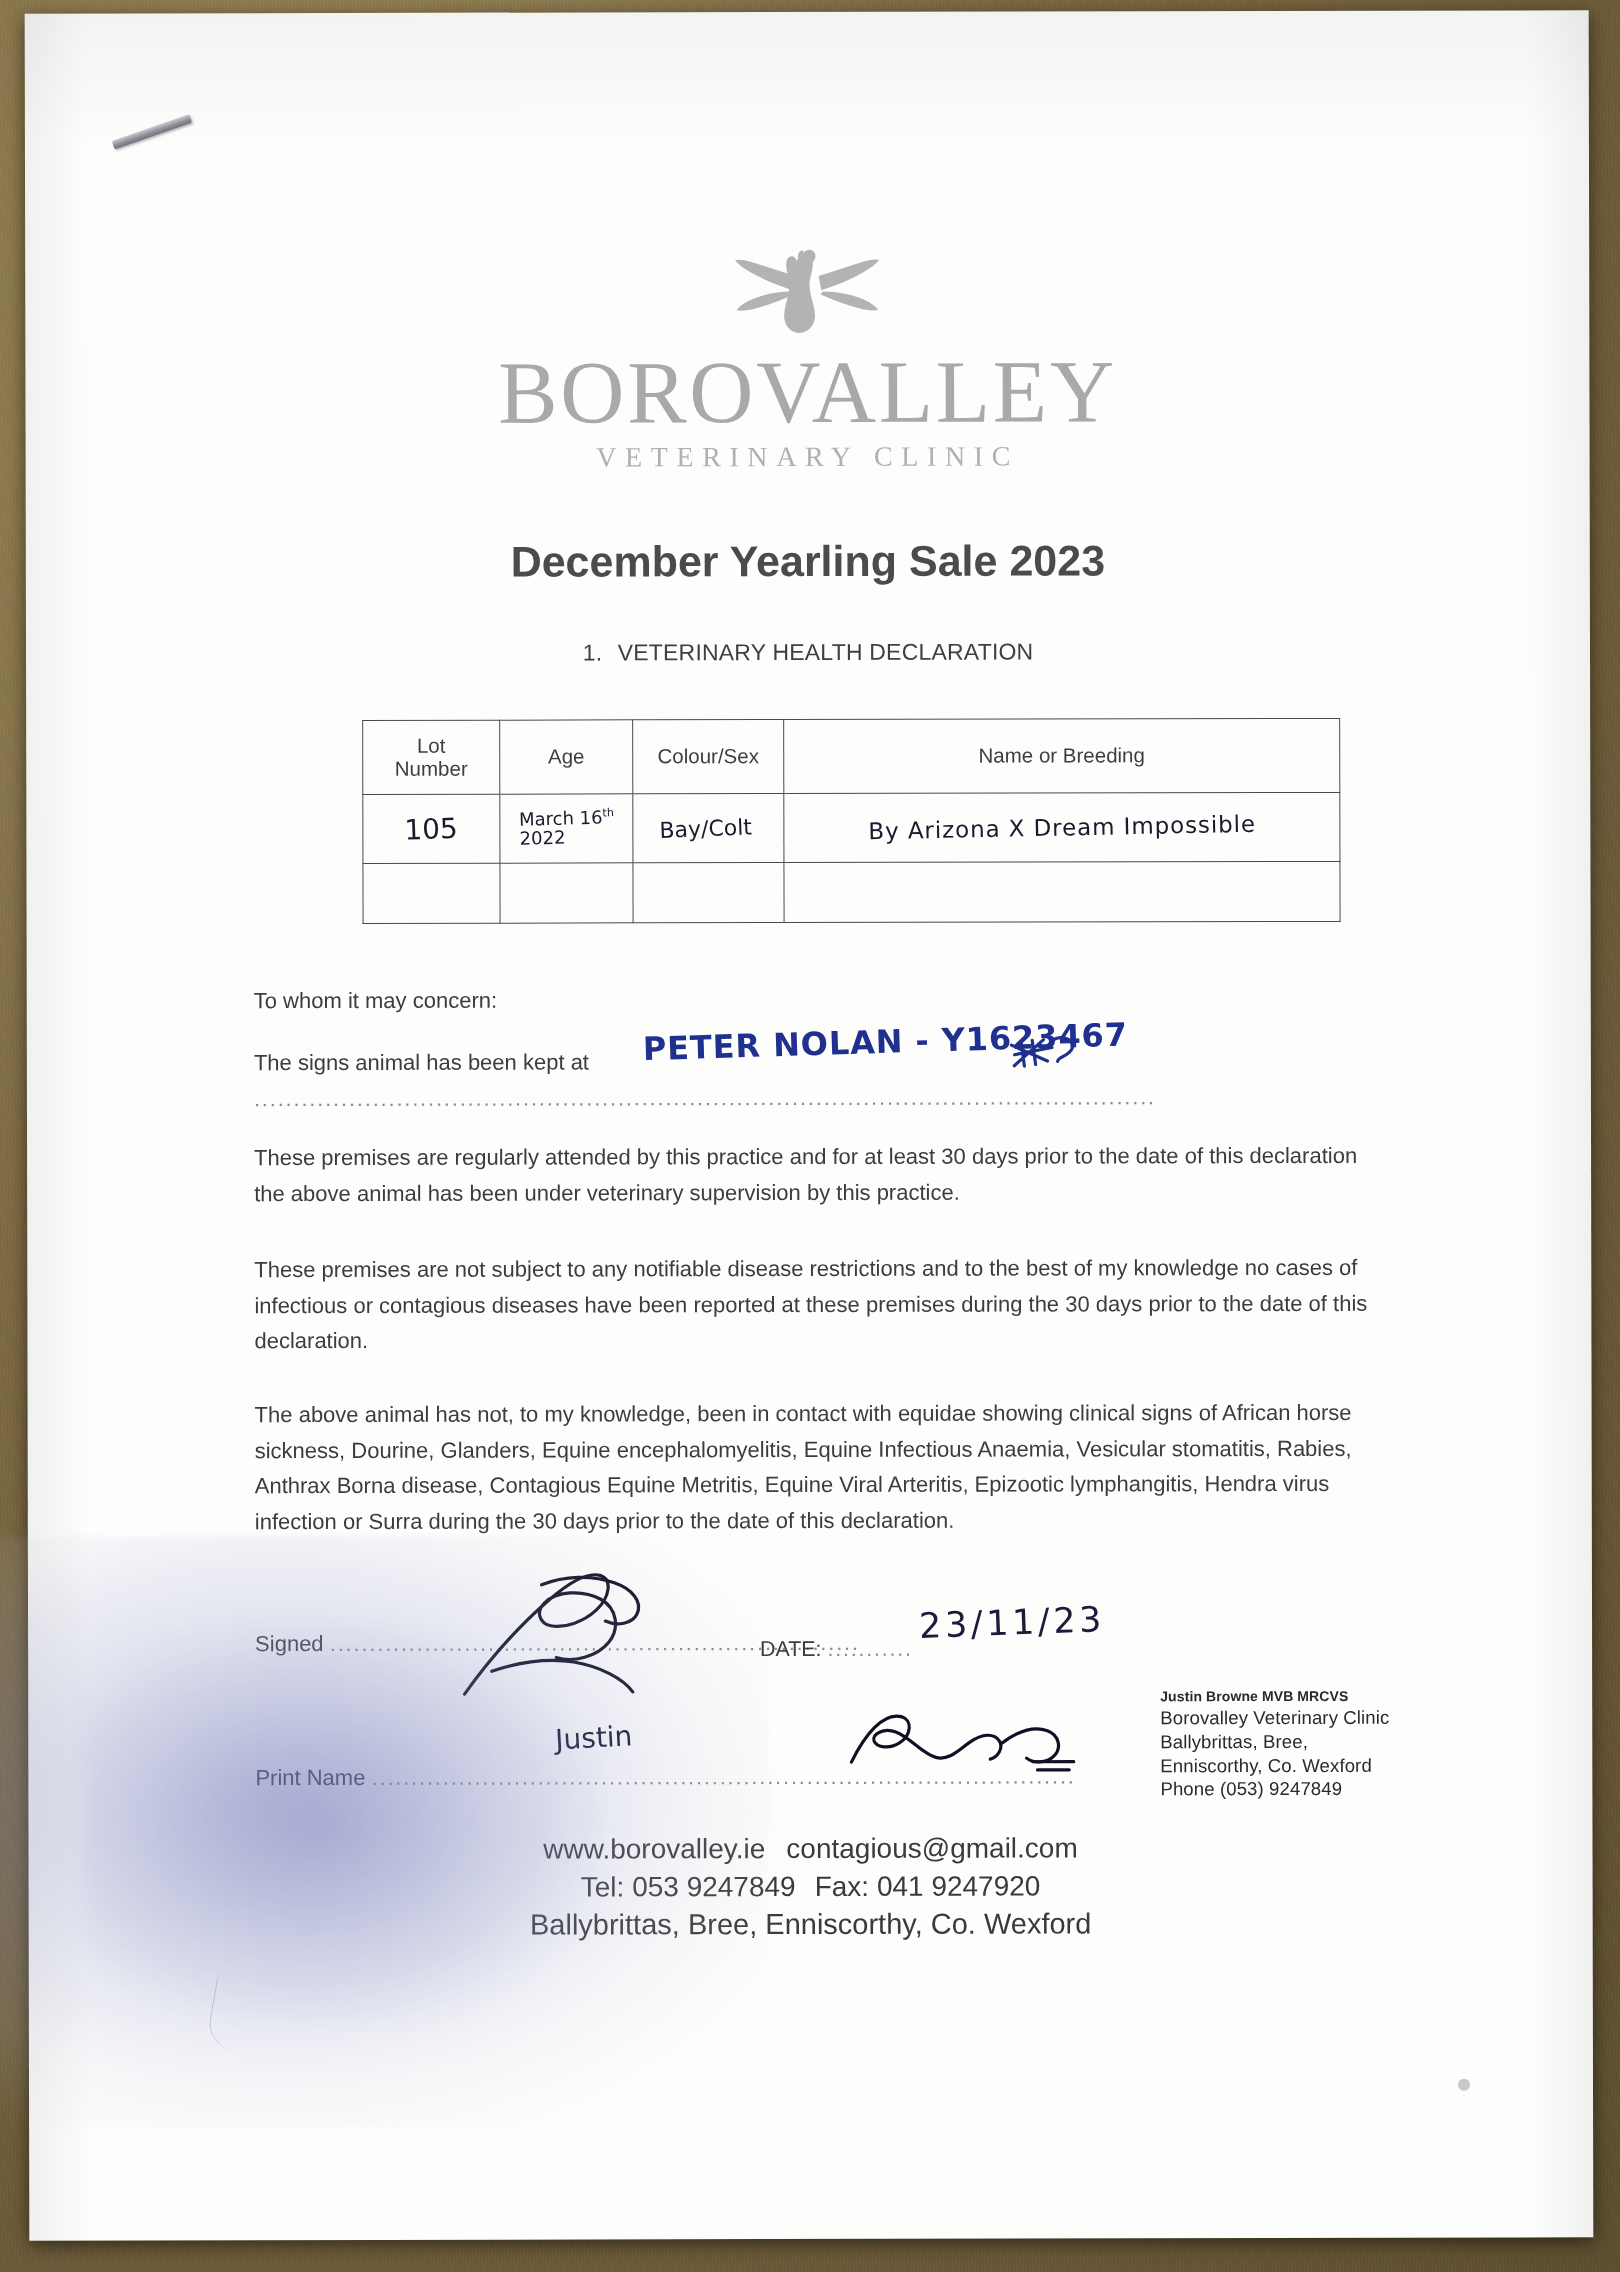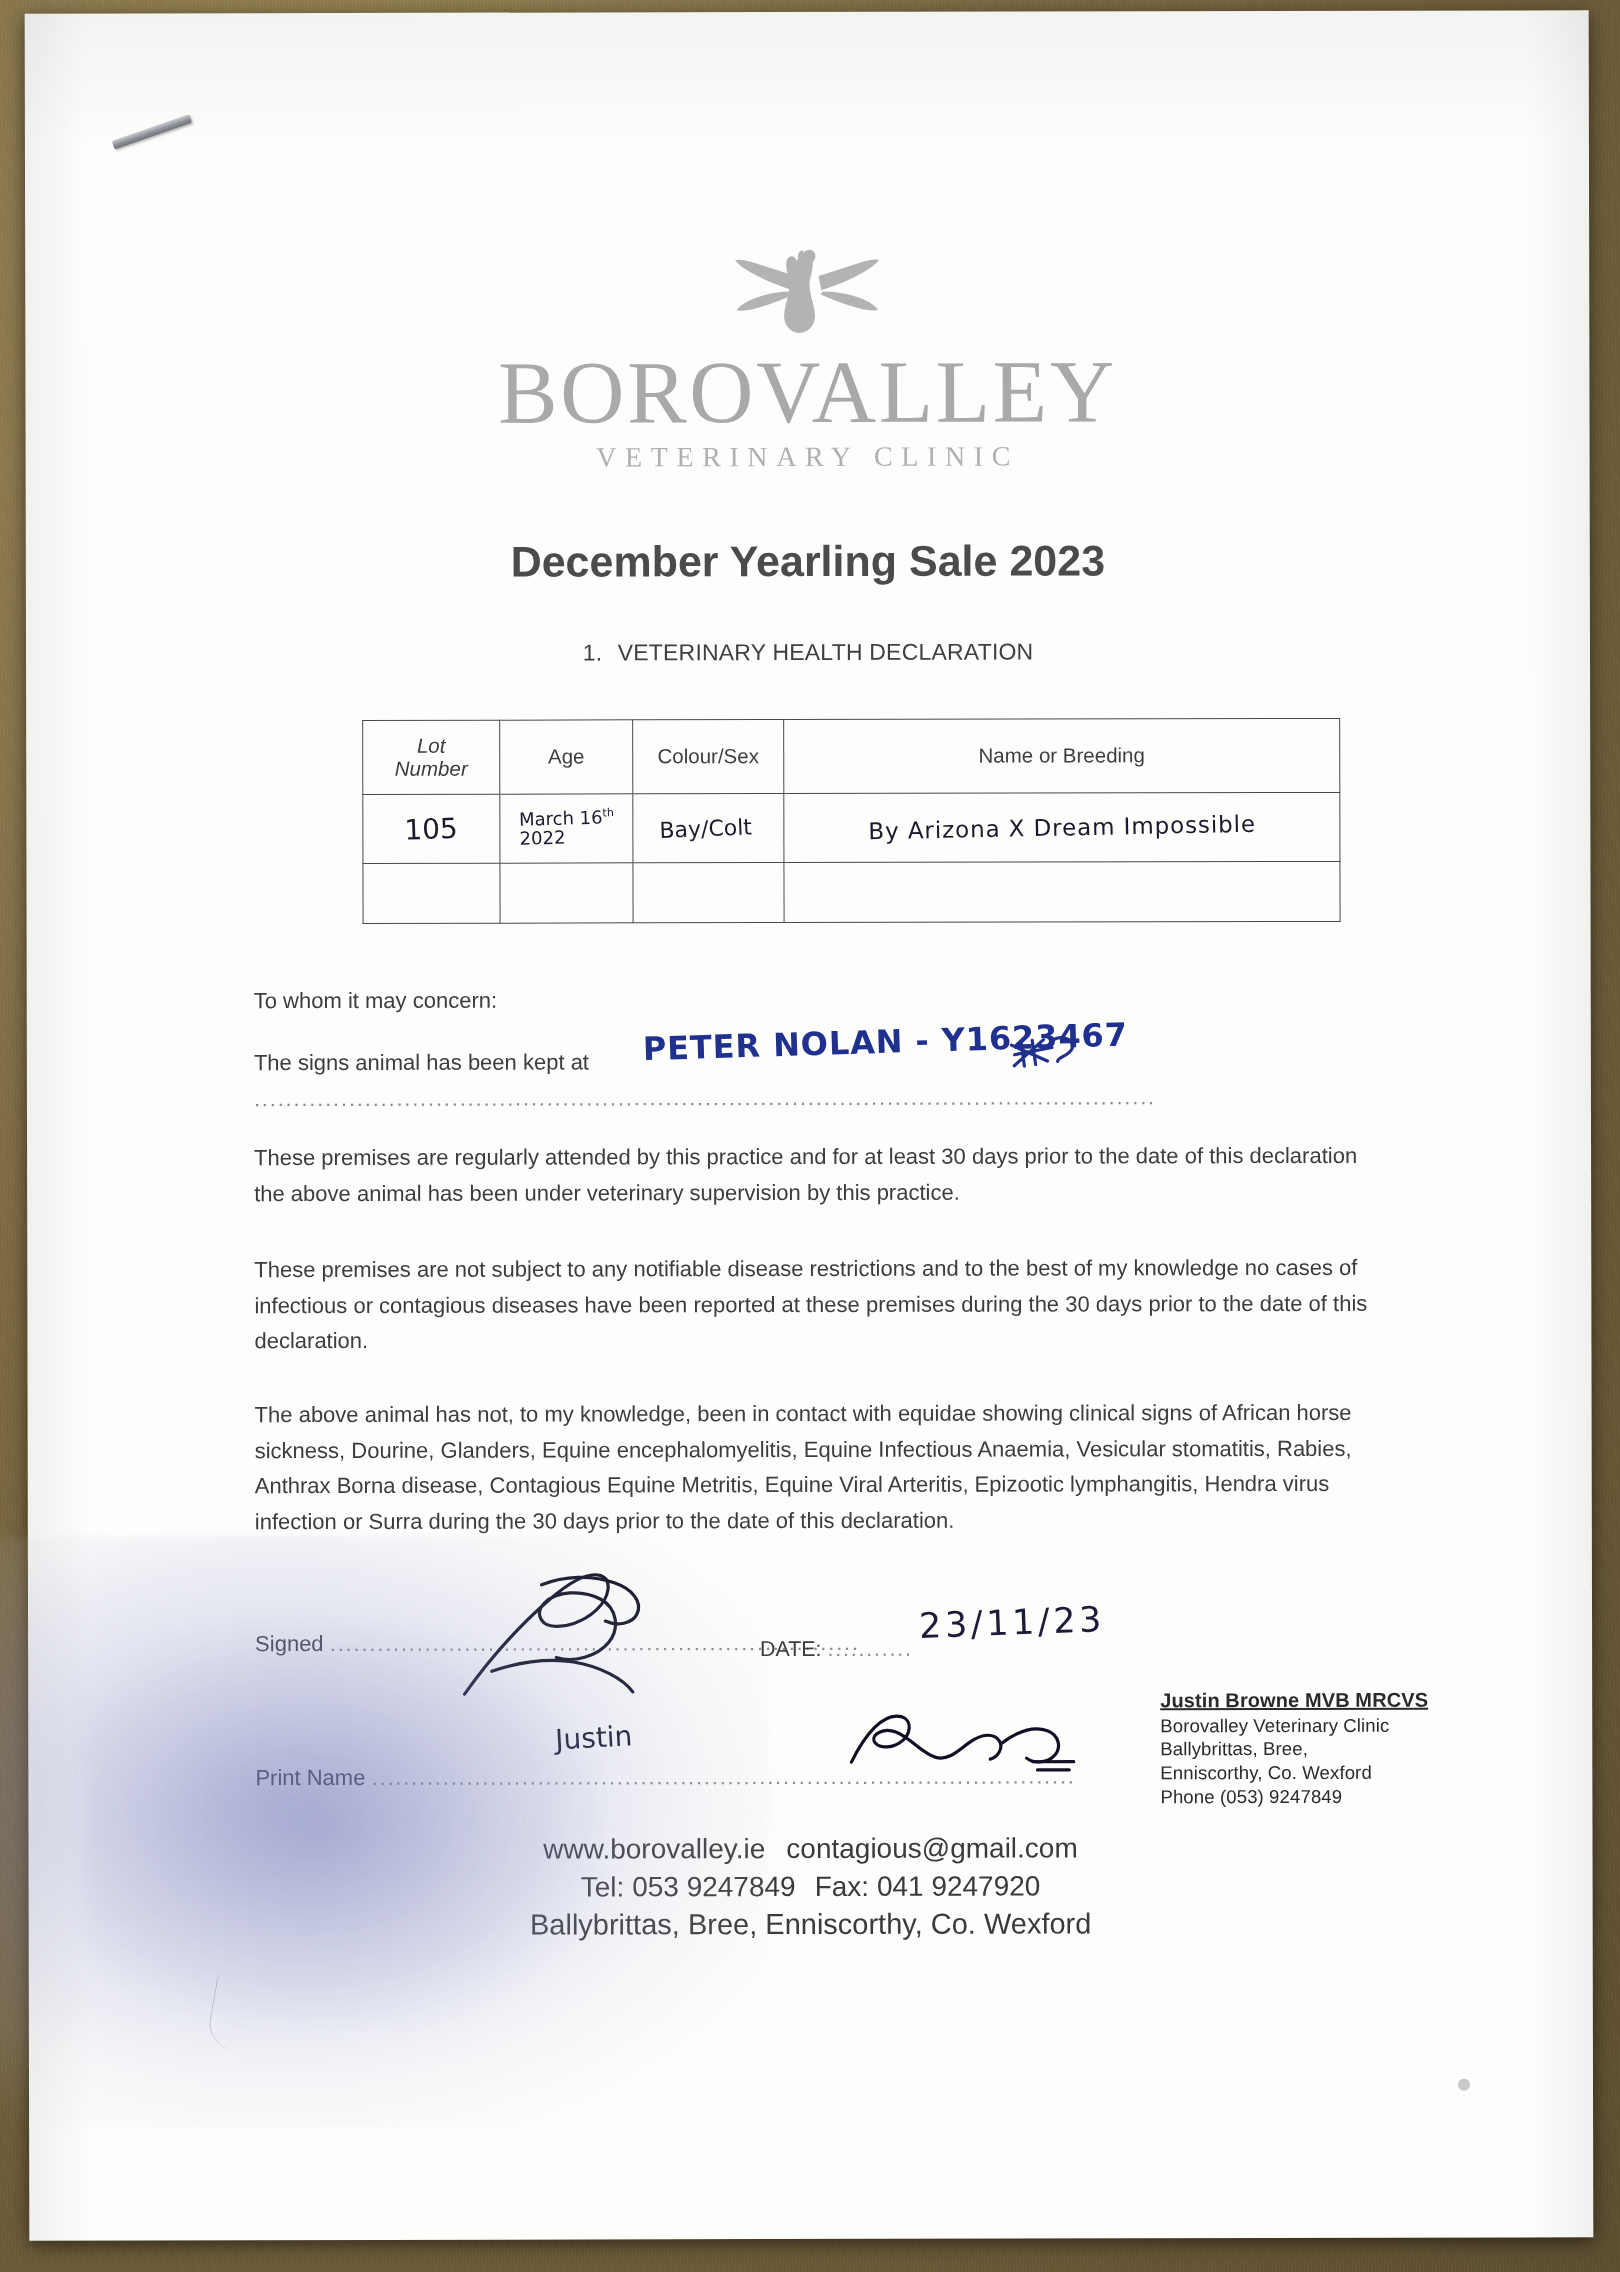--- a/index.html
+++ b/index.html
@@ -145,21 +145,21 @@
     font-weight: normal;
     color:#3d3d3d;
     font-size: 20.5px;
     text-align:center;
     vertical-align: middle;
     padding: 0;
   }
   .tbl .hrow th{ height: 73px; line-height: 1.12; }
   .tbl .drow td{ height: 68px; position:relative; }
   .tbl .erow td{ height: 59px; }
-  .c-lot{ width: 136px; font-style: italic; }
+  .c-lot{ width: 136px; }
   .c-age{ width: 132px; border-radius: 12px; }
   .c-col{ width: 150px; }
   .c-name{ width: 555px; }
 
   
   .hw{
     font-family: "DejaVu Sans", sans-serif;
     color:#1a1a2e;
     font-weight: 500;
   }
@@ -280,21 +280,21 @@
   
   .stamp{
     position:absolute;
     left: 1132px; top: 1677px;
     color:#2a2a2a;
     font-size: 18.6px;
     line-height: 1.28;
     font-weight: bold;
     letter-spacing: 0.1px;
   }
-  .stamp .l1{ font-size: 20px; text-decoration: underline; }
+  .stamp .l1{ font-size: 14px; }
   .stamp .rest{ font-weight: normal; }
 
   
   .footer{
     position:absolute;
     left:0; right:0;
     top: 1818px;
     text-align:center;
     color:#3a3a3a;
   }

